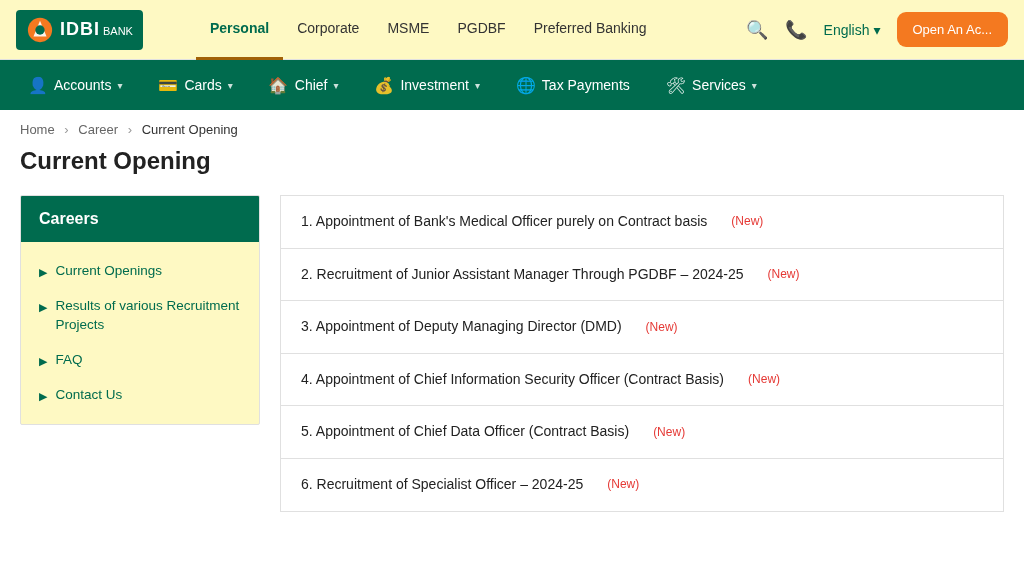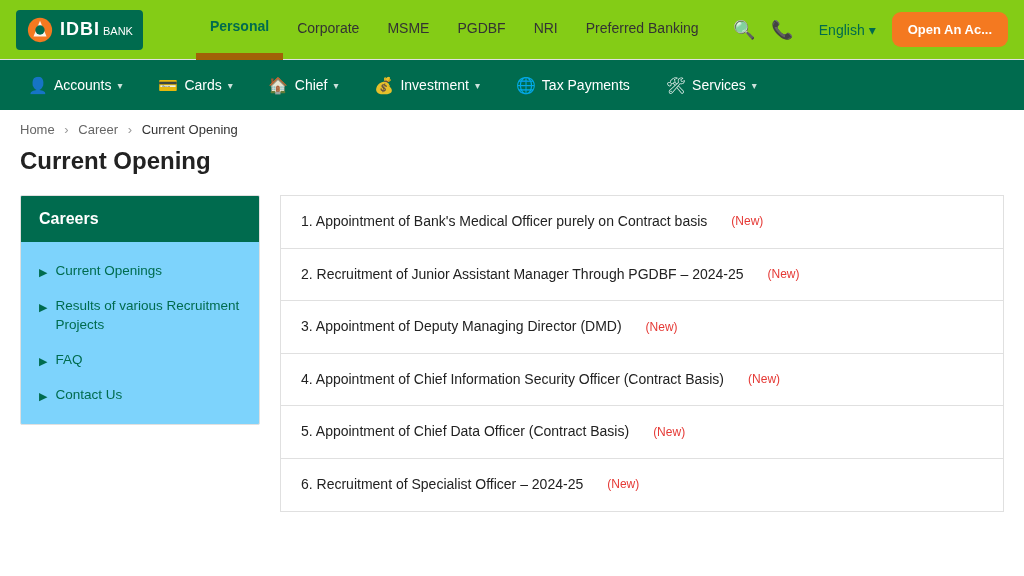--- a/index.html
+++ b/index.html
@@ -3,21 +3,21 @@
   <meta charset="utf-8">
   <style>
     * { margin: 0; padding: 0; box-sizing: border-box; }
     body { font-family: Arial, sans-serif; font-size: 14px; background: #fff; width: 1024px; overflow-x: hidden; }
 
     
     .top-nav {
       display: flex;
       align-items: center;
       height: 60px;
-      background: #84cc16;
+      background: #fef9c3;
       border-bottom: 1px solid #e0e0e0;
       padding: 0 16px;
       gap: 0;
     }
     .logo-area {
       display: flex;
       align-items: center;
       margin-right: 20px;
       min-width: 160px;
     }
@@ -57,21 +57,21 @@
       display: flex;
       align-items: center;
       font-size: 14px;
       color: #333;
       cursor: pointer;
       text-decoration: none;
       border-bottom: 3px solid transparent;
     }
     .top-nav-link.active {
       color: #006b4e;
-      border-bottom: 7px solid #a16207;
+      border-bottom: 3px solid #a16207;
       font-weight: 600;
     }
     .top-nav-right {
       display: flex;
       align-items: center;
       gap: 16px;
       margin-left: auto;
     }
     .search-icon-btn {
       cursor: pointer;
@@ -84,29 +84,28 @@
       font-size: 18px;
     }
     .lang-selector {
       display: flex;
       align-items: flex-start;
       gap: 4px;
       color: #006b4e;
       cursor: pointer;
       font-size: 14px;
       font-weight: 500;
-      margin-left: 9px;
     }
     .open-account-btn {
       background: #f47920;
       color: #fff;
       border: none;
       padding: 10px 16px;
       font-size: 13px;
-      font-weight: 700;
+      font-weight: 400;
       cursor: pointer;
       border-radius: 9px;
       white-space: nowrap;
     }
 
     
     .main-nav {
       background: #006b4e;
       display: flex;
       align-items: center;
@@ -161,21 +160,21 @@
     .content-area {
       display: flex;
       padding: 0 20px 30px;
       gap: 20px;
     }
 
     
     .sidebar {
       width: 240px;
       min-width: 240px;
-      background: #7dd3fc;
+      background: #fef9c3;
       border: 1px solid #e0e0e0;
       border-radius: 2px;
       overflow: hidden;
       align-self: flex-start;
     }
     .sidebar-header {
       background: #006b4e;
       color: #fff;
       padding: 14px 18px;
       font-size: 16px;
@@ -253,21 +252,20 @@
         </div>
       </div>
     </div>
   </div>
 
   <div class="top-nav-links">
     <a class="top-nav-link active">Personal</a>
     <a class="top-nav-link">Corporate</a>
     <a class="top-nav-link">MSME</a>
     <a class="top-nav-link">PGDBF</a>
-    <a class="top-nav-link">NRI</a>
     <a class="top-nav-link">Preferred Banking</a>
   </div>
 
   <div class="top-nav-right">
     <span class="search-icon-btn">🔍</span>
     <span class="phone-icon-btn">📞</span>
     <div class="lang-selector">
       <span>English</span>
       <span>▾</span>
     </div>

